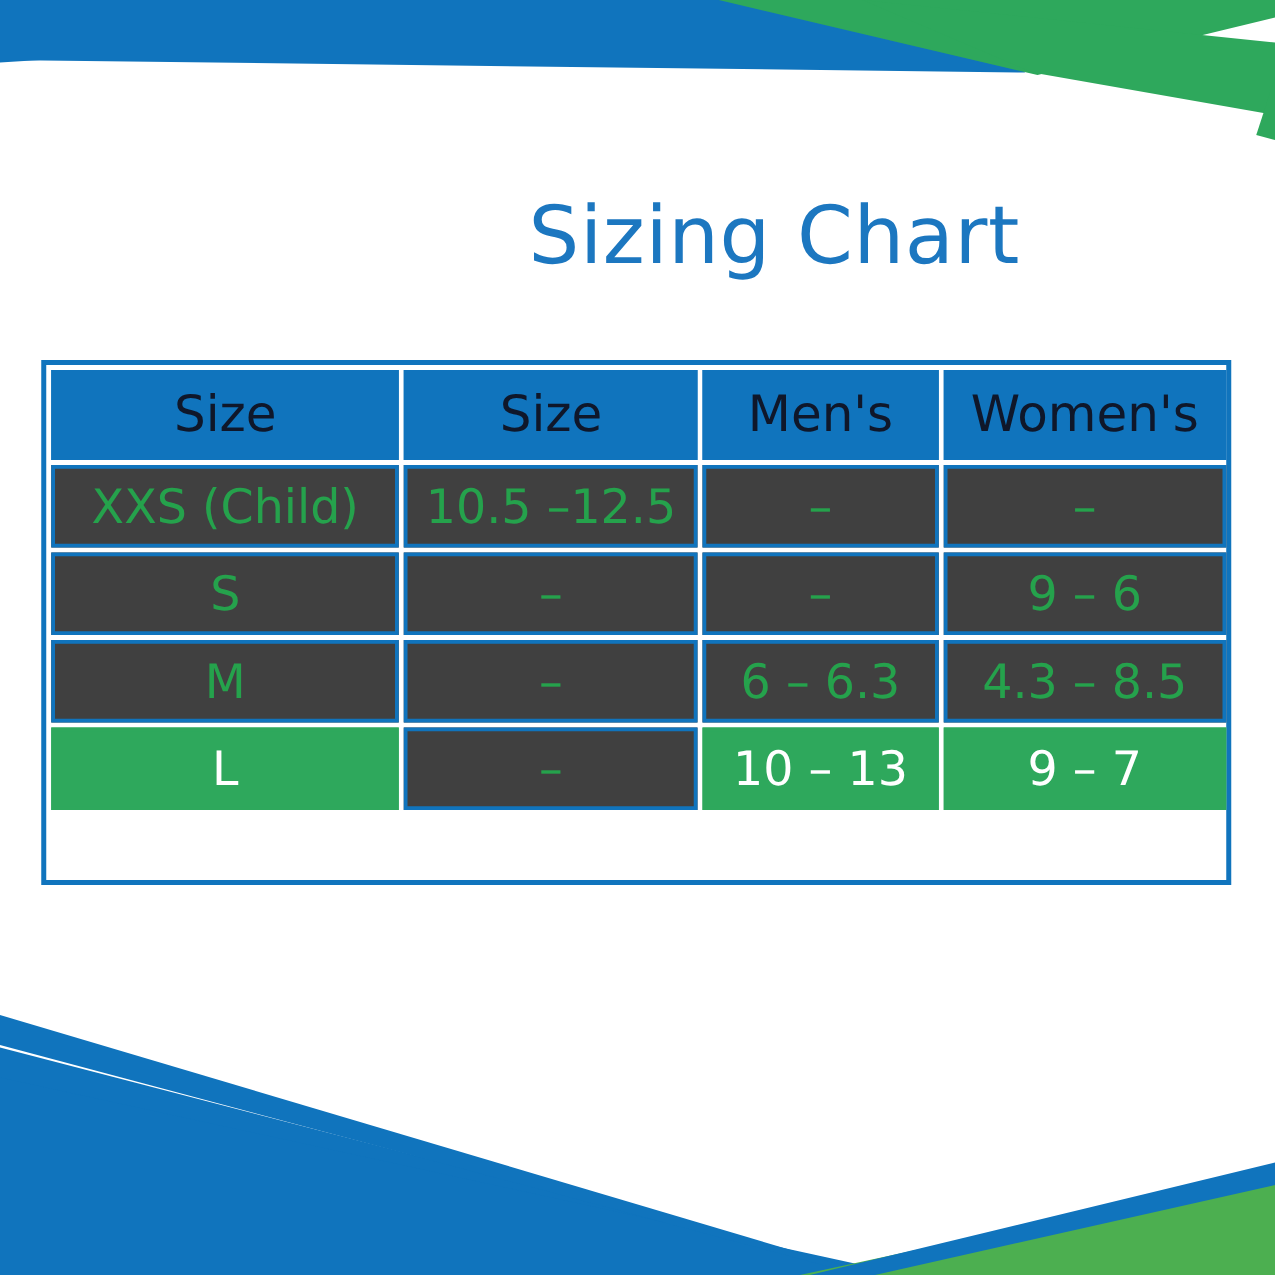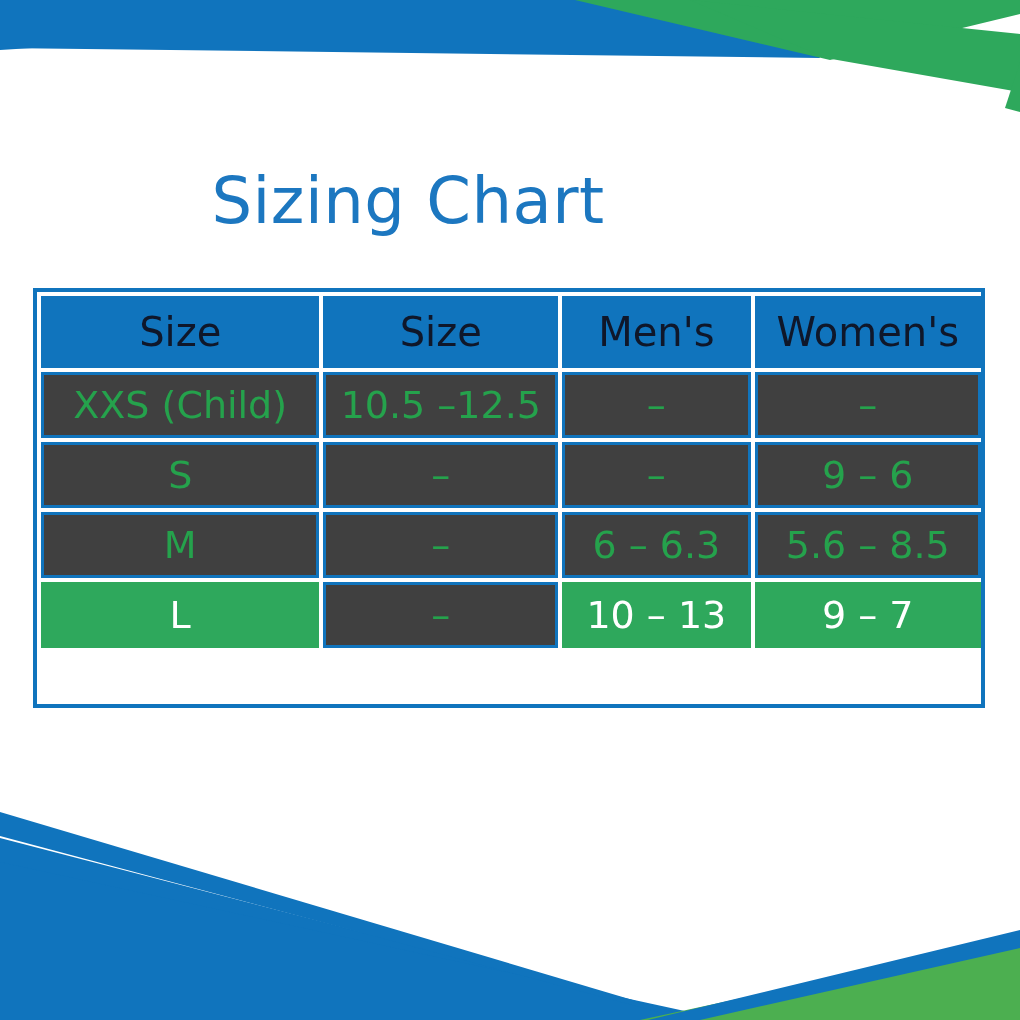--- a/index.html
+++ b/index.html
@@ -25,23 +25,23 @@
     inset: 0;
     width: 1020px;
     height: 1020px;
     pointer-events: none;
   }
 
   
   .title {
     position: absolute;
     left: 0;
-    top: 168px;
+    top: 156px;
     width: 816px;
-    text-align: center;
+    text-align: right;
     font-size: 64px;
     line-height: 1.05;
     font-weight: 400;
     letter-spacing: 0.5px;
     color: #1c77c0;
     font-family: "DejaVu Sans", "Liberation Sans", sans-serif;
   }
 
   
   .table-wrap {
@@ -154,21 +154,21 @@
         <tr>
           <td>S</td>
           <td>–</td>
           <td>–</td>
           <td>9 – 6</td>
         </tr>
         <tr>
           <td>M</td>
           <td>–</td>
           <td>6 – 6.3</td>
-          <td>5.6 – 8.5</td>
+          <td>4.3 – 8.5</td>
         </tr>
         <tr class="row-highlight">
           <td class="hl">L</td>
           <td>–</td>
           <td class="hl">10 – 13</td>
           <td class="hl">9 – 7</td>
         </tr>
       </tbody>
     </table>
   </div>

